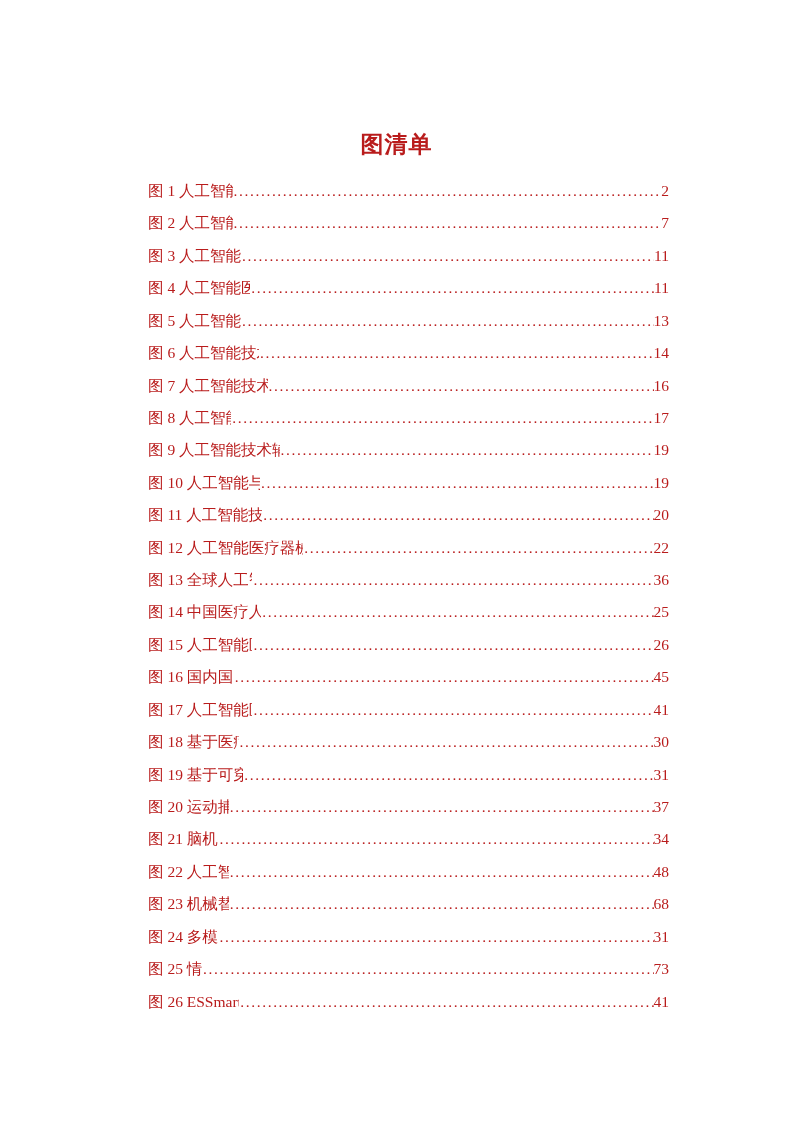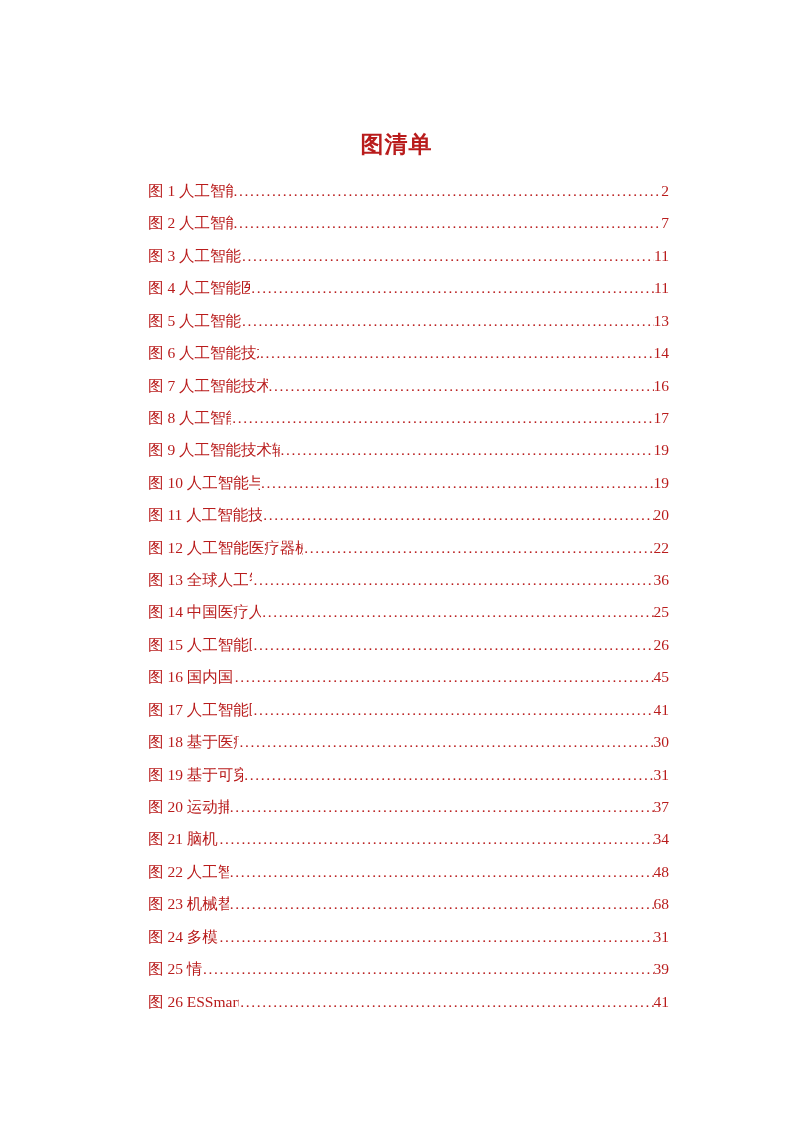--- a/index.html
+++ b/index.html
@@ -207,21 +207,21 @@
 
   <div class="toc-row">
     <span class="toc-label">图 24 多模态融合交互技术</span>
     <span class="toc-dots">........................................................................................................................................................................................................</span>
     <span class="toc-page">31</span>
   </div>
 
   <div class="toc-row">
     <span class="toc-label">图 25 情绪识别技术</span>
     <span class="toc-dots">........................................................................................................................................................................................................</span>
-    <span class="toc-page">39</span>
+    <span class="toc-page">73</span>
   </div>
 
   <div class="toc-row">
     <span class="toc-label">图 26 ESSmartReader®软件工作截图</span>
     <span class="toc-dots">........................................................................................................................................................................................................</span>
     <span class="toc-page">41</span>
   </div>
 </div>
 </div>
 

